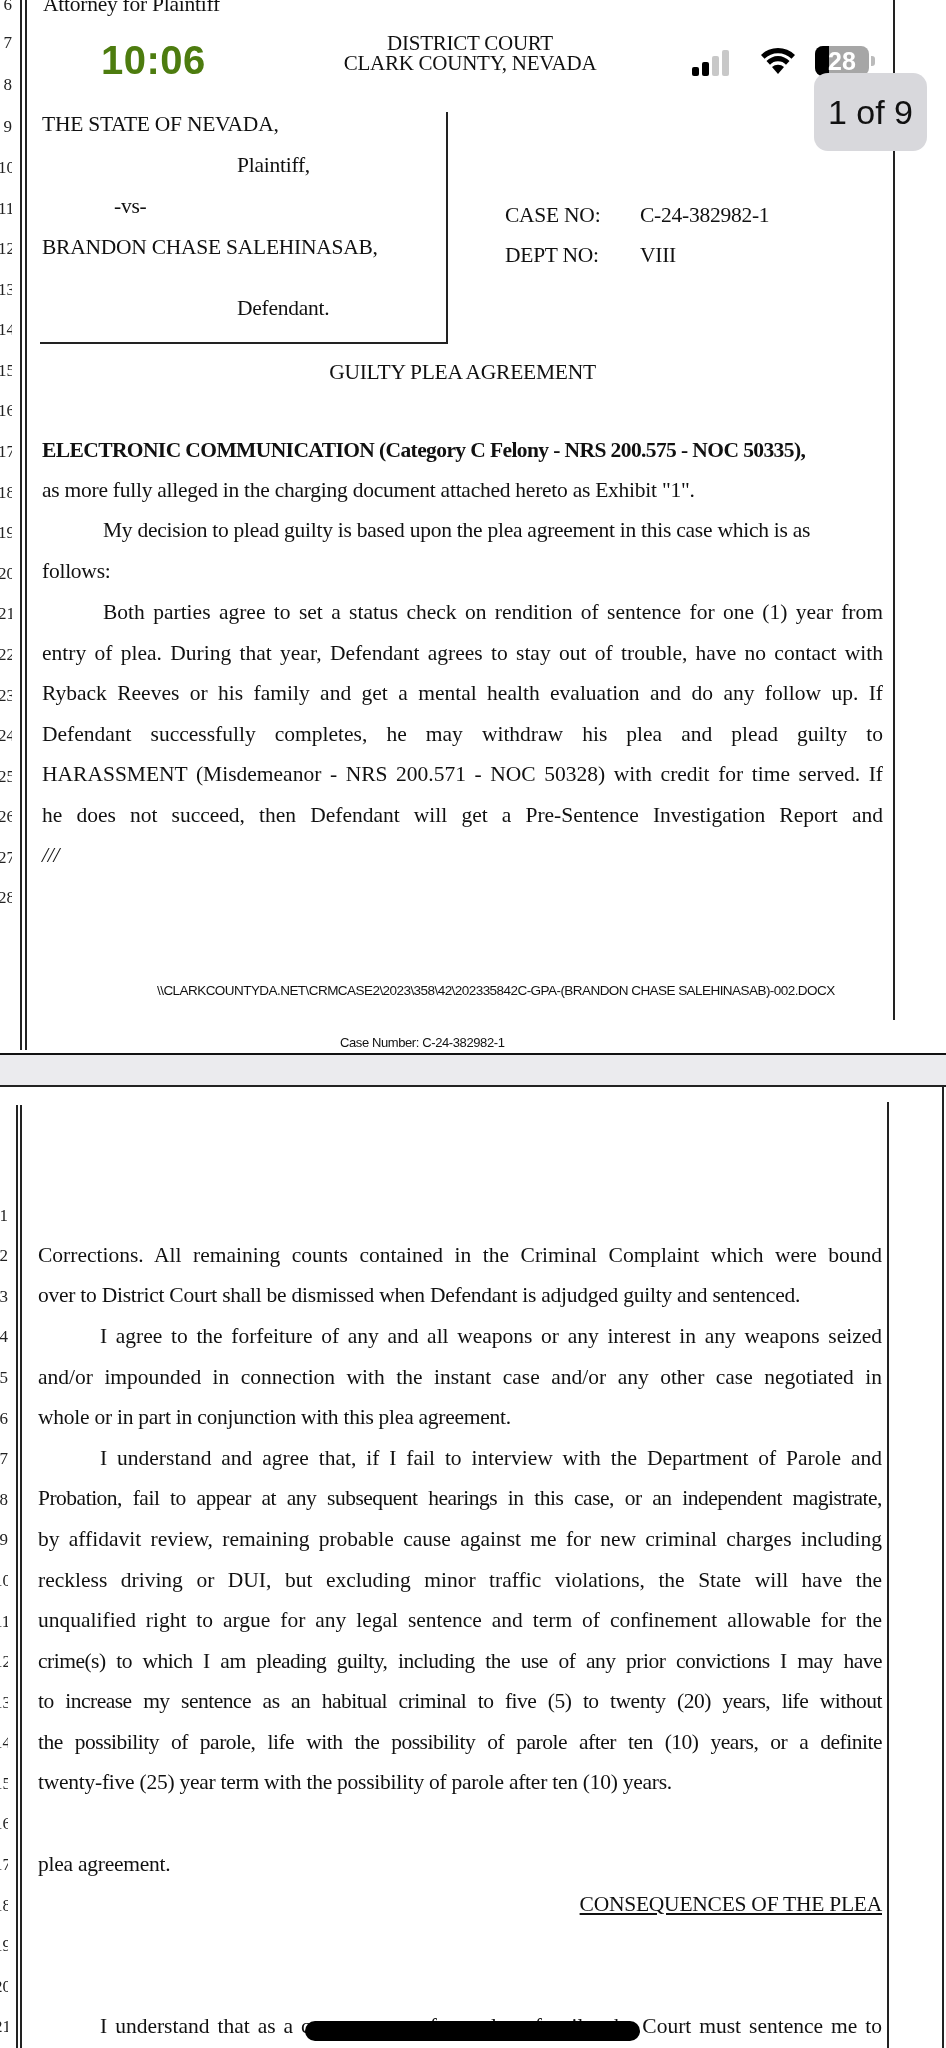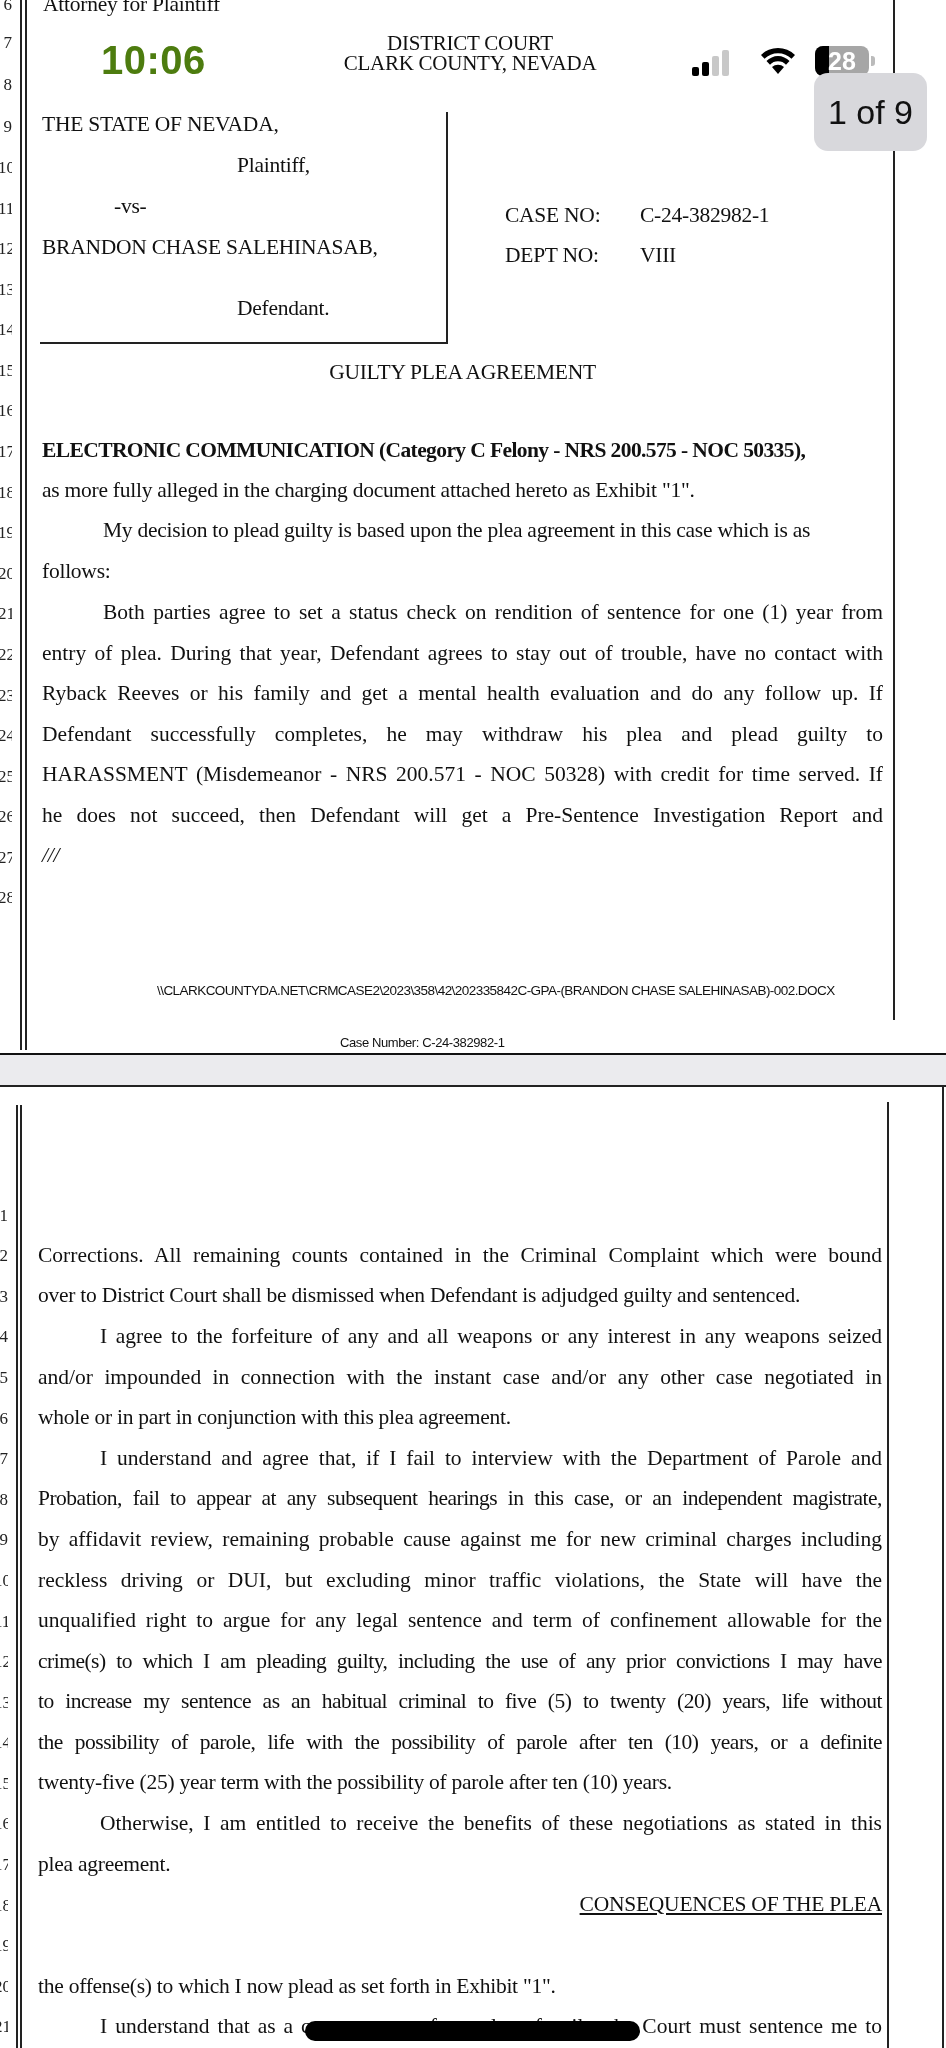--- a/index.html
+++ b/index.html
@@ -162,26 +162,24 @@
   <div class="just" style="left:38px;top:399px;width:844px;letter-spacing:-0.5px;">Probation, fail to appear at any subsequent hearings in this case, or an independent magistrate,</div>
   <div class="just" style="left:100px;top:359px;width:782px;">I understand and agree that, if I fail to interview with the Department of Parole and</div>
   <div class="just" style="left:38px;top:440px;width:844px;">by affidavit review, remaining probable cause against me for new criminal charges including</div>
   <div class="just" style="left:38px;top:481px;width:844px;">reckless driving or DUI, but excluding minor traffic violations, the State will have the</div>
   <div class="just" style="left:38px;top:521px;width:844px;">unqualified right to argue for any legal sentence and term of confinement allowable for the</div>
   <div class="just" style="left:38px;top:562px;width:844px;letter-spacing:-0.5px;">crime(s) to which I am pleading guilty, including the use of any prior convictions I may have</div>
   <div class="just" style="left:38px;top:602px;width:844px;letter-spacing:-0.5px;">to increase my sentence as an habitual criminal to five (5) to twenty (20) years, life without</div>
   <div class="just" style="left:38px;top:643px;width:844px;letter-spacing:-0.5px;">the possibility of parole, life with the possibility of parole after ten (10) years, or a definite</div>
   <div class="txt" style="left:38px;top:683px;">twenty-five (25) year term with the possibility of parole after ten (10) years.</div>
 
-  <div class="just" style="left:100px;top:724px;width:782px;">Otherwise, I am entitled to receive the benefits of these negotiations as stated in this</div>
   <div class="txt" style="left:38px;top:765px;">plea agreement.</div>
 
   <div class="txt center ul" style="left:38px;top:805px;width:844px;">CONSEQUENCES OF THE PLEA</div>
 
-  <div class="txt" style="left:38px;top:887px;">the offense(s) to which I now plead as set forth in Exhibit "1".</div>
 
   <div class="just" style="left:100px;top:927px;width:782px;">I understand that as a consequence of my plea of guilty the Court must sentence me to</div>
 </div>
 
 <div class="redaction"></div>
 
 <div class="status-time">10:06</div>
 
 <div class="signal">
   <span style="left:0;height:9px;background:#000;"></span>

